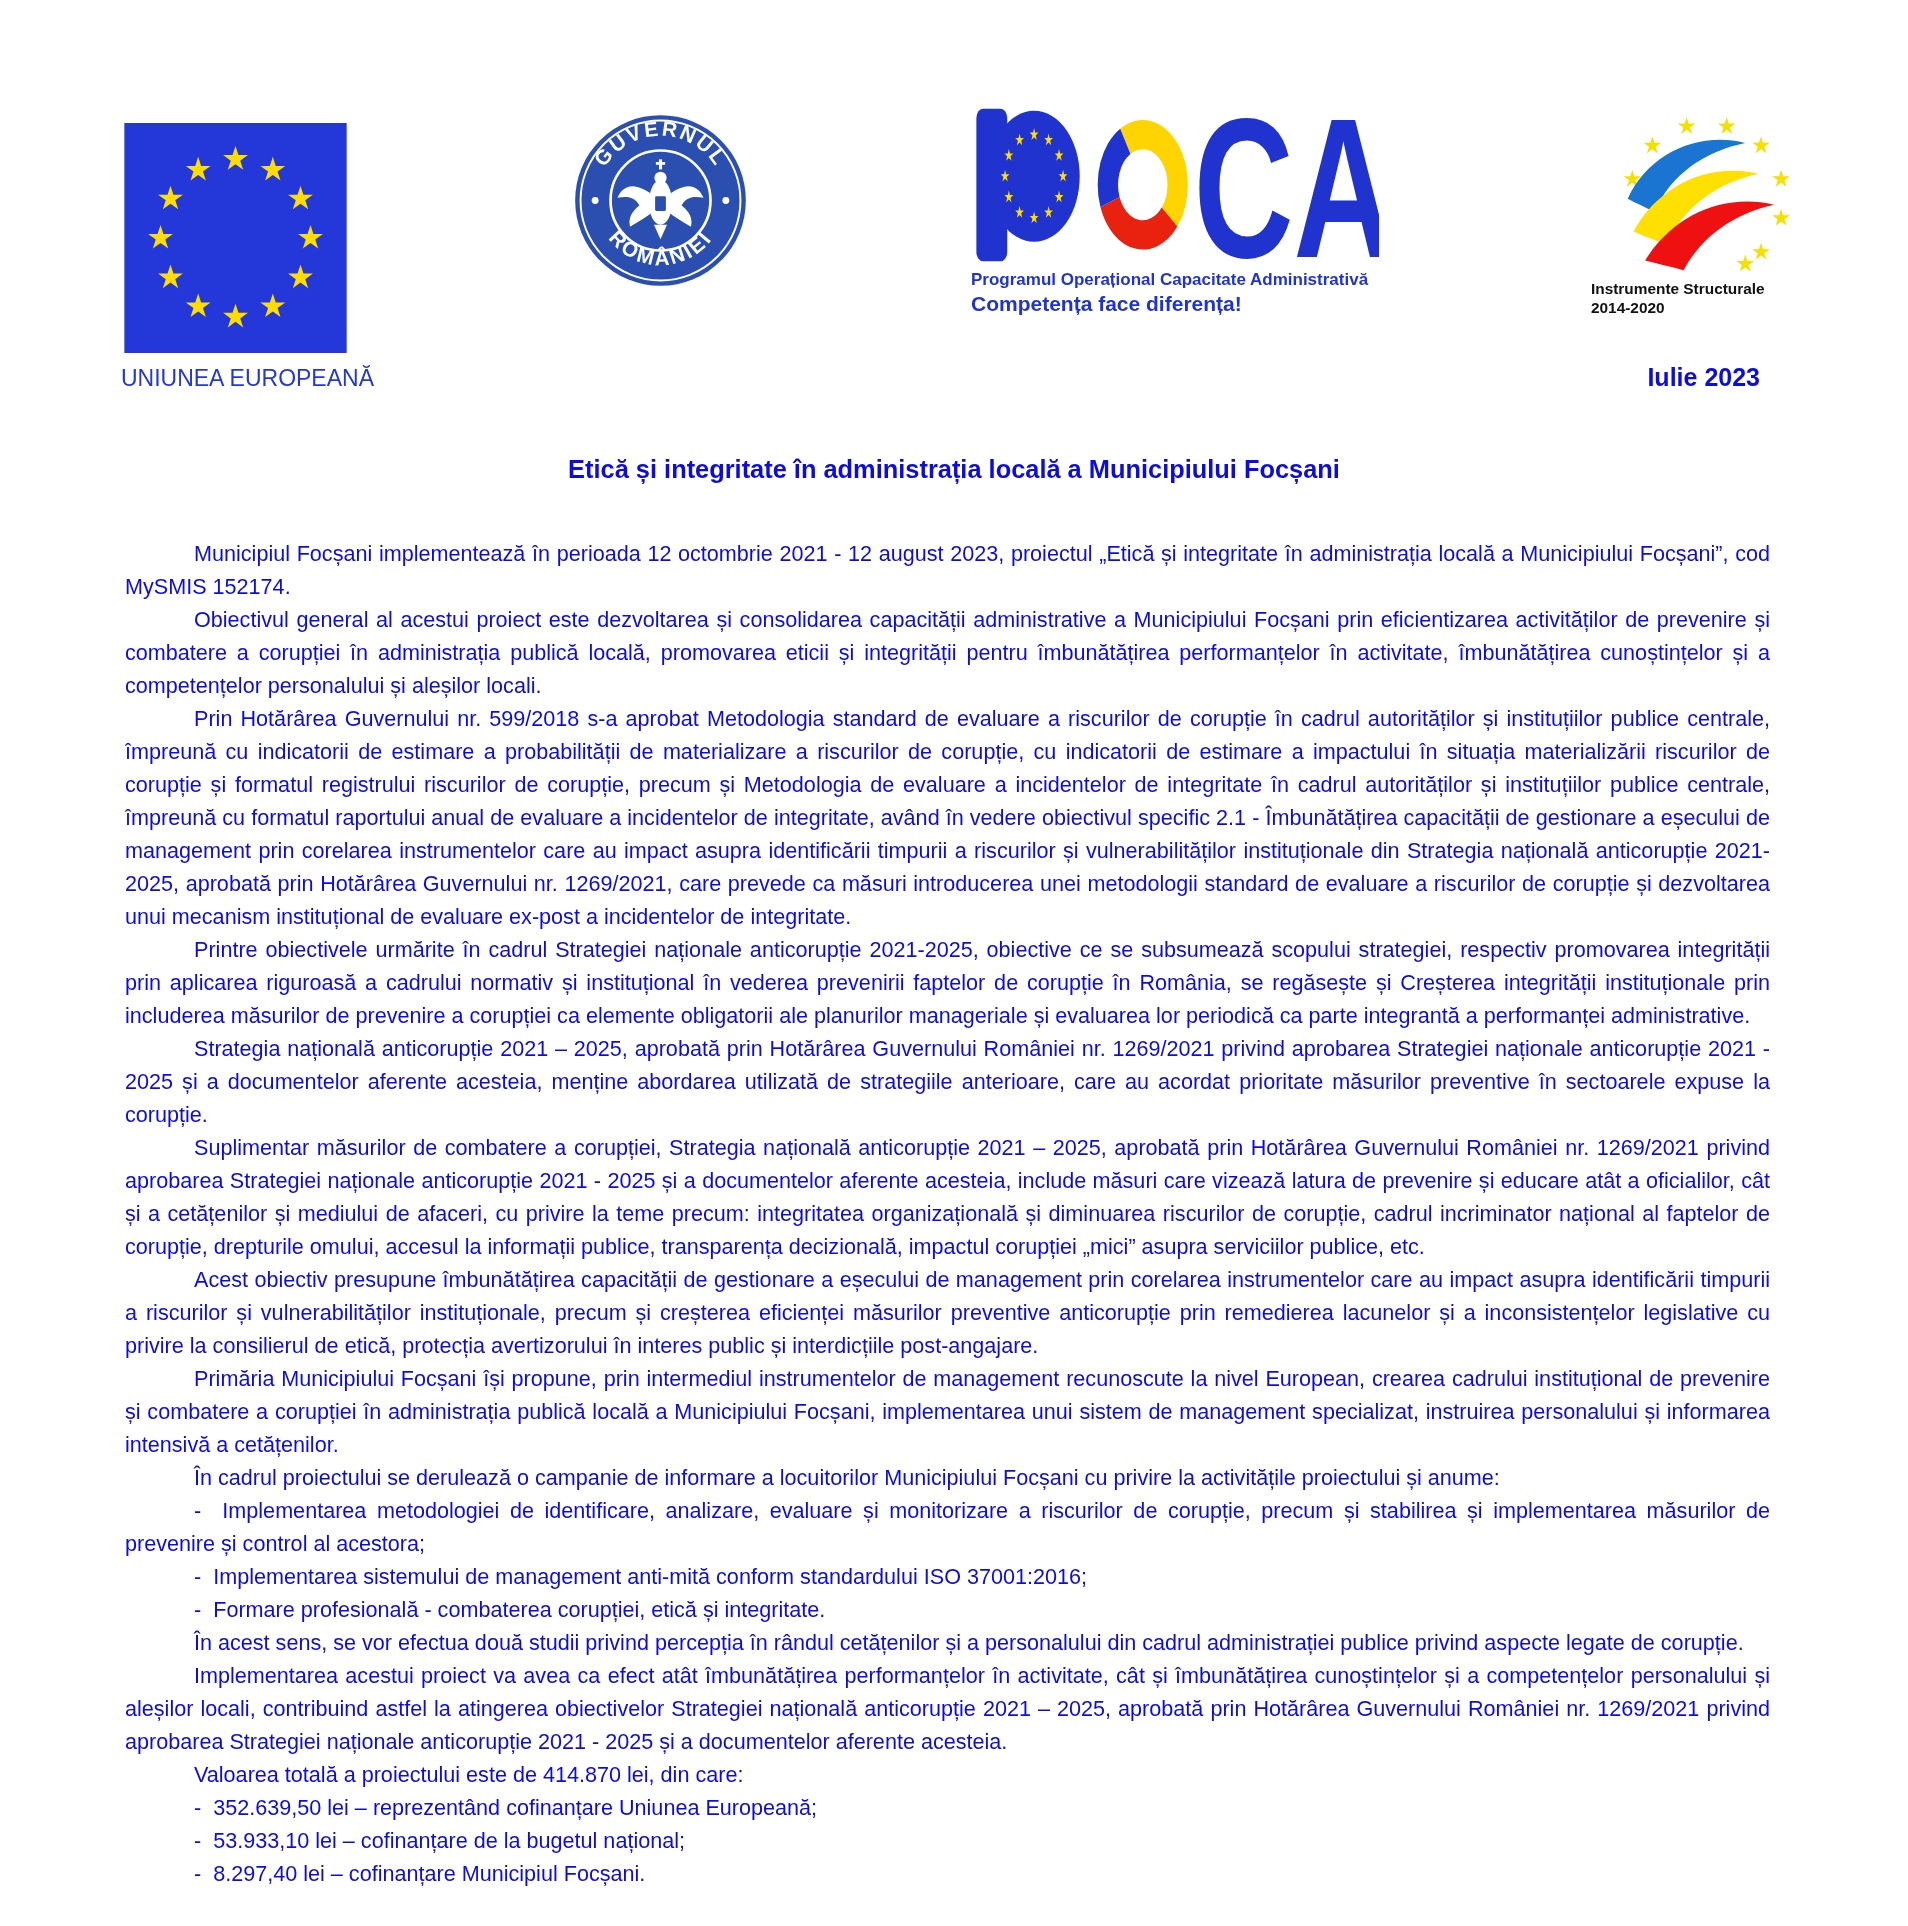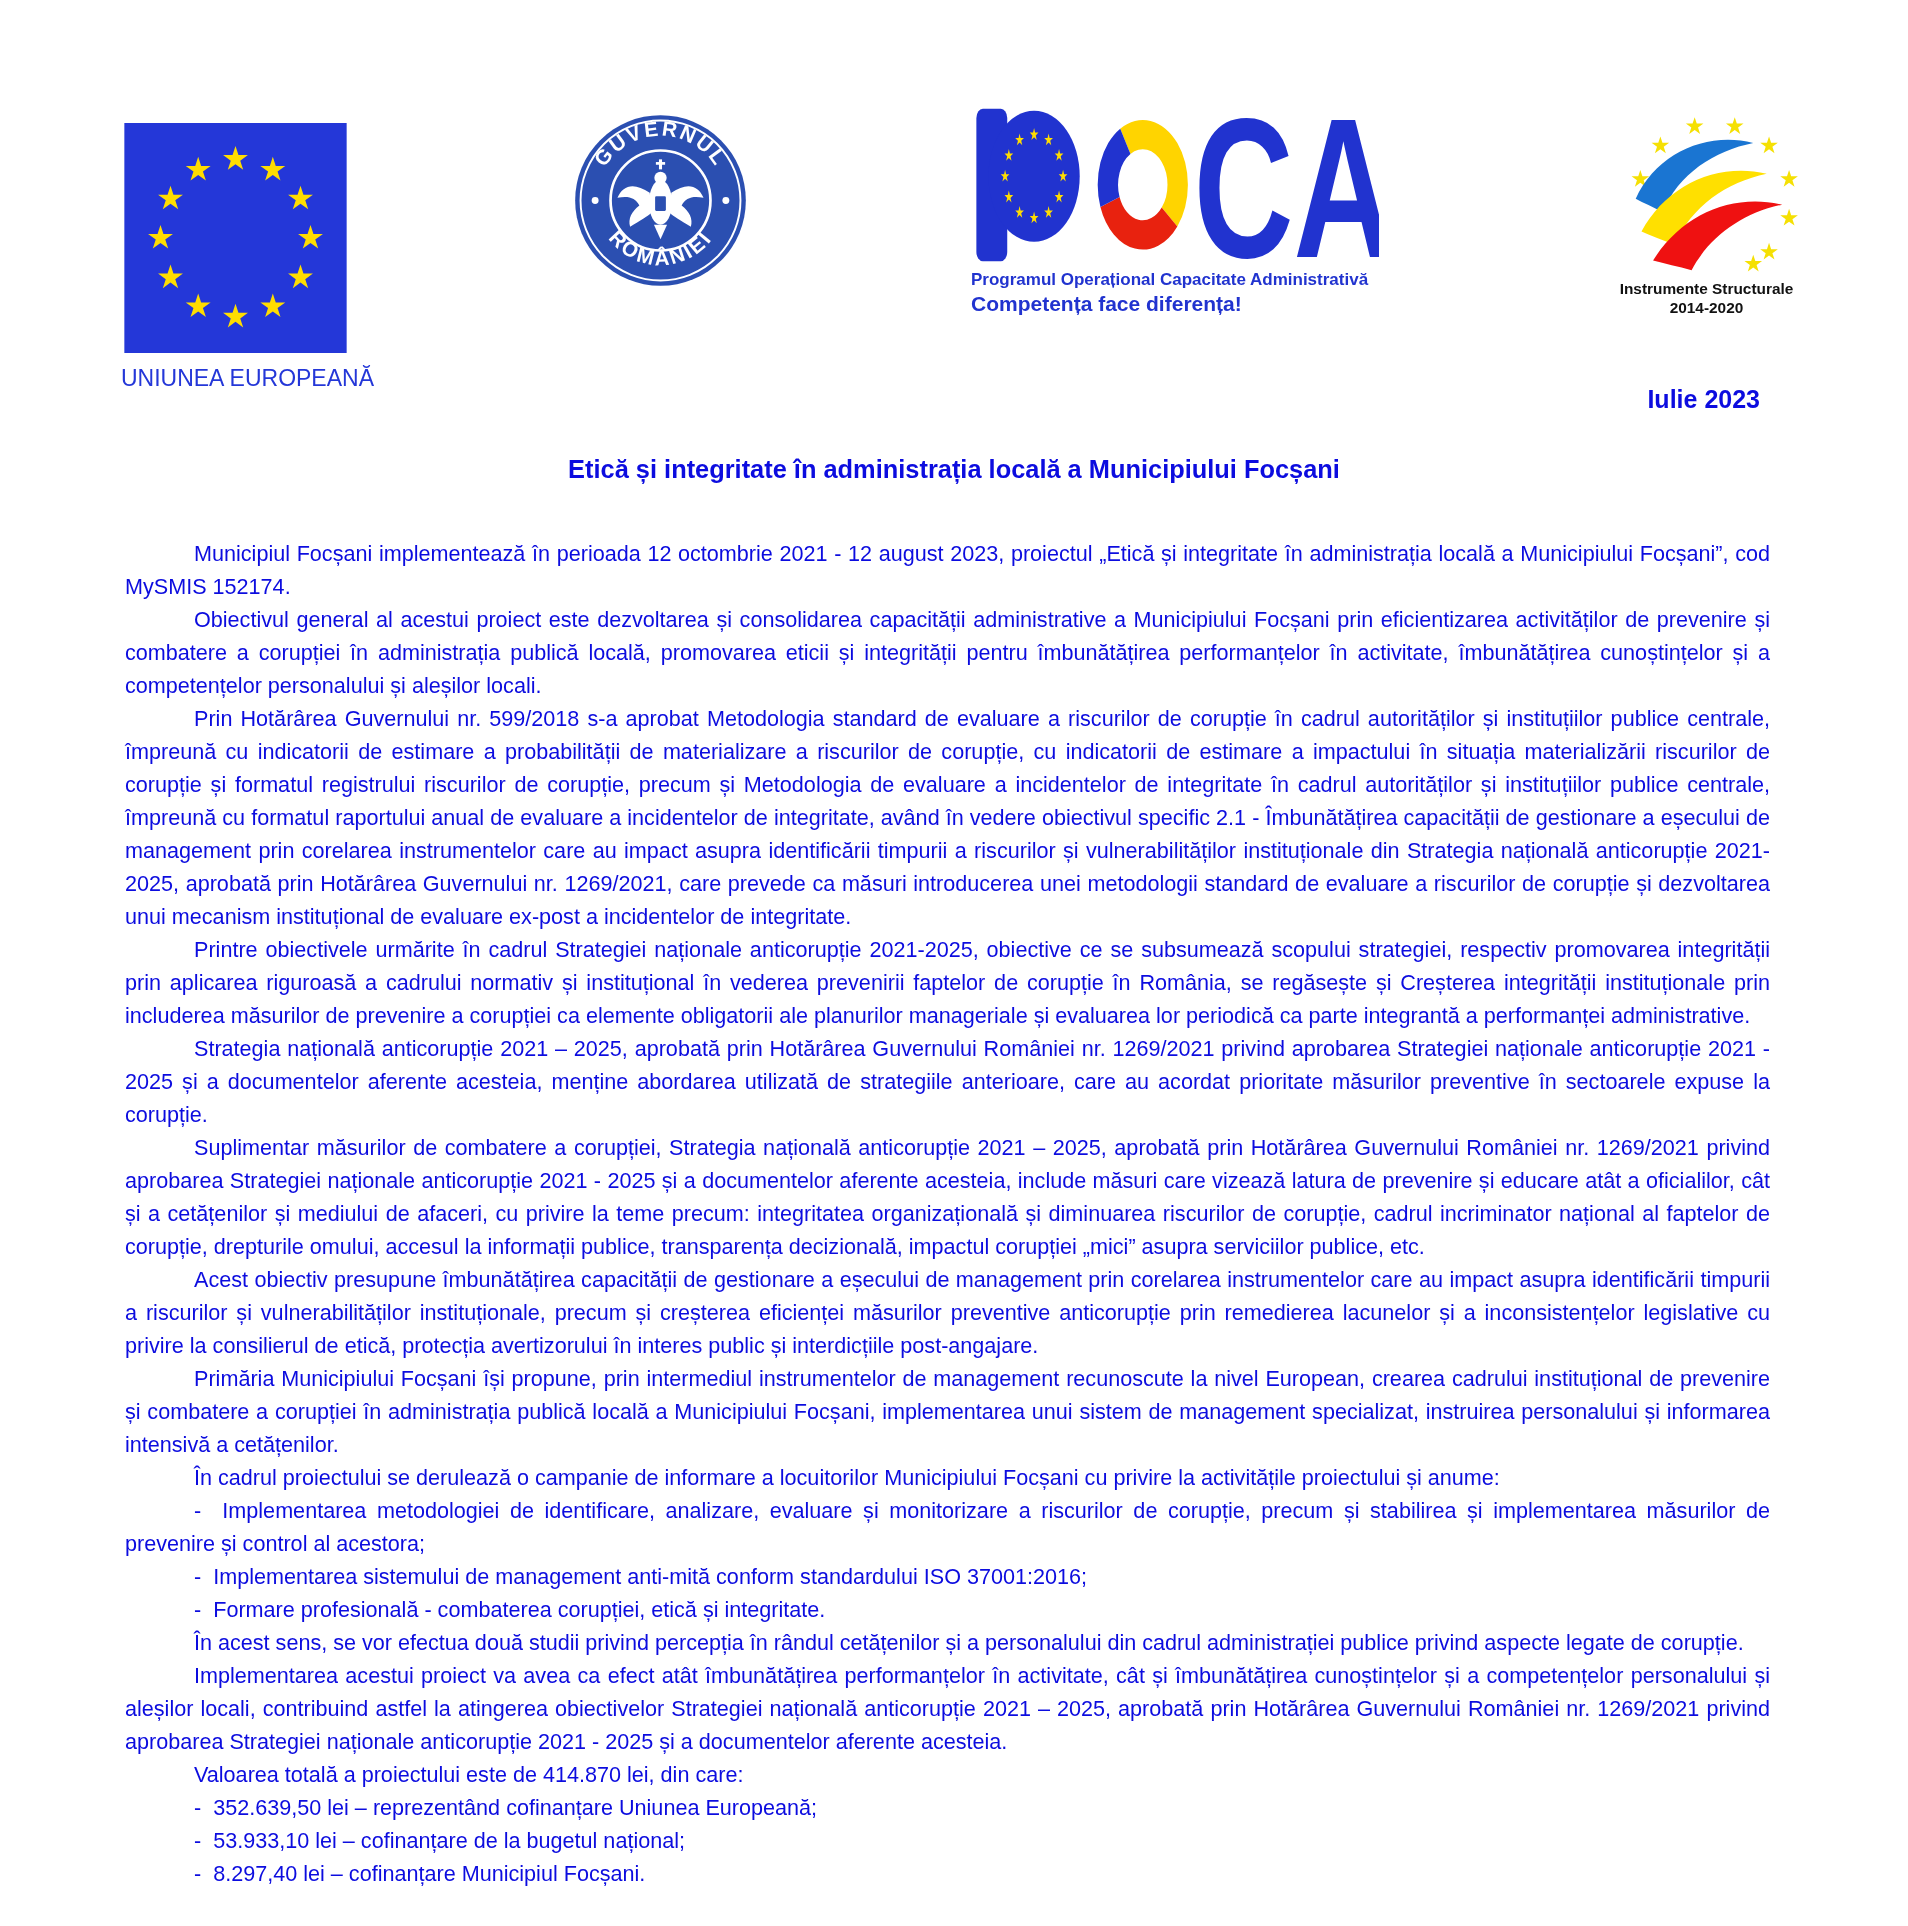--- a/index.html
+++ b/index.html
@@ -12,26 +12,26 @@
     overflow:hidden;
   }
   .abs{position:absolute;}
   .center{left:0;width:1908px;text-align:center;}
 
   
   #eu-label{left:97px;top:365px;width:277px;text-align:right;font-size:23px;color:#2437d8;}
   #poca-block{left:971px;top:103px;width:408px;}
   #poca-sub1{font-size:17px;font-weight:bold;color:#2133cf;margin-top:3.9px;white-space:nowrap;}
   #poca-sub2{font-size:21px;font-weight:bold;color:#2133cf;margin-top:2.3px;}
-  #instr-block{left:1591px;top:116px;width:231px;text-align:center;}
+  #instr-block{left:1591px;top:116px;width:231px;text-align:left;}
   #instr-line1{font-size:15.4px;font-weight:bold;color:#111;margin-top:5.4px;}
   #instr-line2{font-size:15.4px;font-weight:bold;color:#111;margin-top:1px;}
 
   
-  #doc-date{top:385px;right:148px;font-size:25px;font-weight:bold;}
+  #doc-date{top:363px;right:148px;font-size:25px;font-weight:bold;}
   #doc-title{top:455px;font-size:25.4px;font-weight:bold;}
 
   
   #body-text{left:125px;top:537px;width:1645px;}
   .para{
     margin:0;
     font-size:21.6px;
     line-height:33px;
     text-align:justify;
     text-indent:69px;

